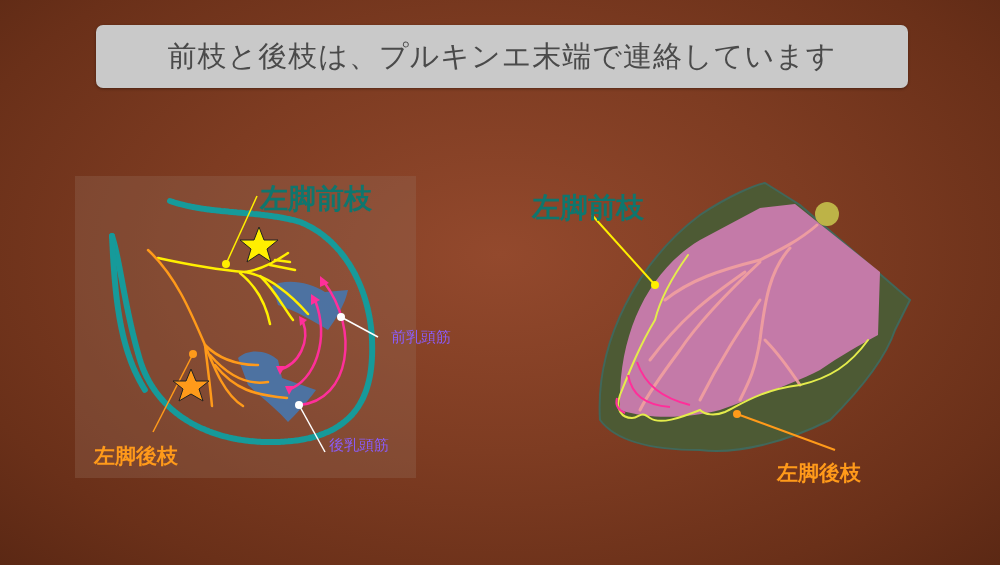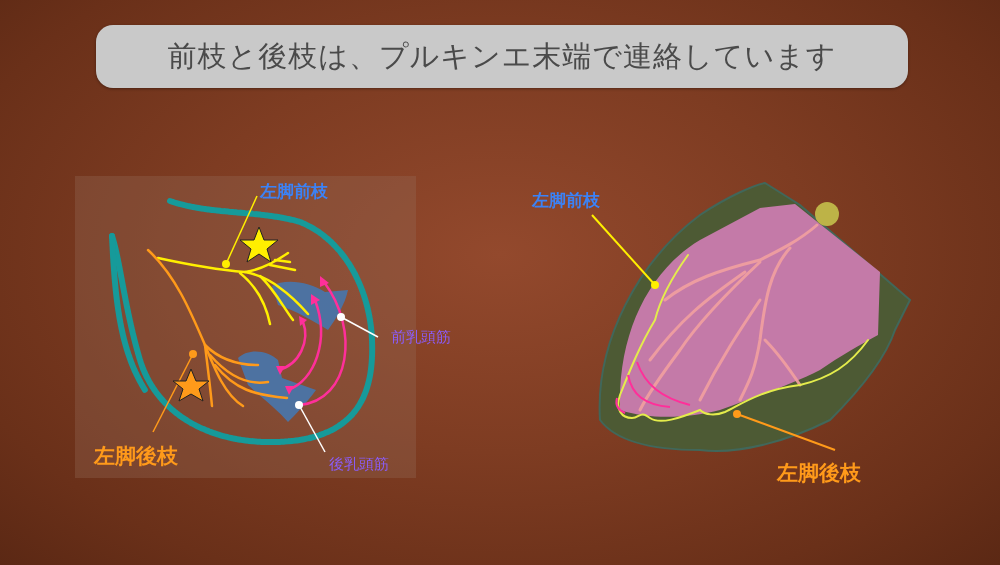--- a/index.html
+++ b/index.html
@@ -3,32 +3,32 @@
 <meta charset="utf-8">
 <style>
   html, body { margin:0; padding:0; }
   body {
     width:1000px; height:565px; overflow:hidden; position:relative;
     background: radial-gradient(ellipse at 50% 45%, #93492d 0%, #7e3c22 45%, #6a3019 80%, #5b2814 100%);
     font-family: "DejaVu Sans", "Liberation Sans", sans-serif;
   }
   .title-box {
     position:absolute; left:96px; top:25px; width:812px; height:63px;
-    background:#c9c9c9; border-radius:17px;
+    background:#c9c9c9; border-radius:7px;
     box-shadow: 0 1px 3px rgba(0,0,0,0.35);
     display:flex; align-items:center; justify-content:center;
   }
   .title-text { font-size:29px; color:#4a4a4a; letter-spacing:1px; }
   .left-panel {
     position:absolute; left:75px; top:176px; width:341px; height:302px;
     background: rgba(150,110,90,0.32);
   }
   svg.diagram { position:absolute; left:0; top:0; }
   .lbl { position:absolute; font-weight:bold; white-space:nowrap; }
-  .lbl-yellow { color:#3b82f6; font-size:17px; }
+  .lbl-yellow { color:#0f766e; font-size:28px; }
   .lbl-orange { color:#ff9a1a; font-size:21px; }
   .lbl-white { color:#8b5cf6; font-size:15px; font-weight:normal; }
 </style>
 </head>
 <body>
 
 <div class="title-box">
   <span class="title-text">前枝と後枝は、プルキンエ末端で連絡しています</span>
 </div>
 
@@ -111,16 +111,16 @@
 
   <circle cx="655" cy="285" r="4" fill="#ffef00"></circle>
   <line x1="655" y1="285" x2="592" y2="215" stroke="#ffef00" stroke-width="2"></line>
   <circle cx="737" cy="414" r="4" fill="#ff9a1a"></circle>
   <line x1="737" y1="414" x2="835" y2="450" stroke="#ff9a1a" stroke-width="2"></line>
 </svg>
 
 <div class="lbl lbl-yellow" style="left:260px; top:180px;">左脚前枝</div>
 <div class="lbl lbl-orange" style="left:94px; top:442px;">左脚後枝</div>
 <div class="lbl lbl-white" style="left:391px; top:328px;">前乳頭筋</div>
-<div class="lbl lbl-white" style="left:329px; top:455px;font-family:Liberation Serif, serif;">後乳頭筋</div>
+<div class="lbl lbl-white" style="left:329px; top:436px;font-family:Liberation Serif, serif;">後乳頭筋</div>
 
 <div class="lbl lbl-yellow" style="left:532px; top:189px;">左脚前枝</div>
 <div class="lbl lbl-orange" style="left:777px; top:459px;">左脚後枝</div>
 
 </body></html>

